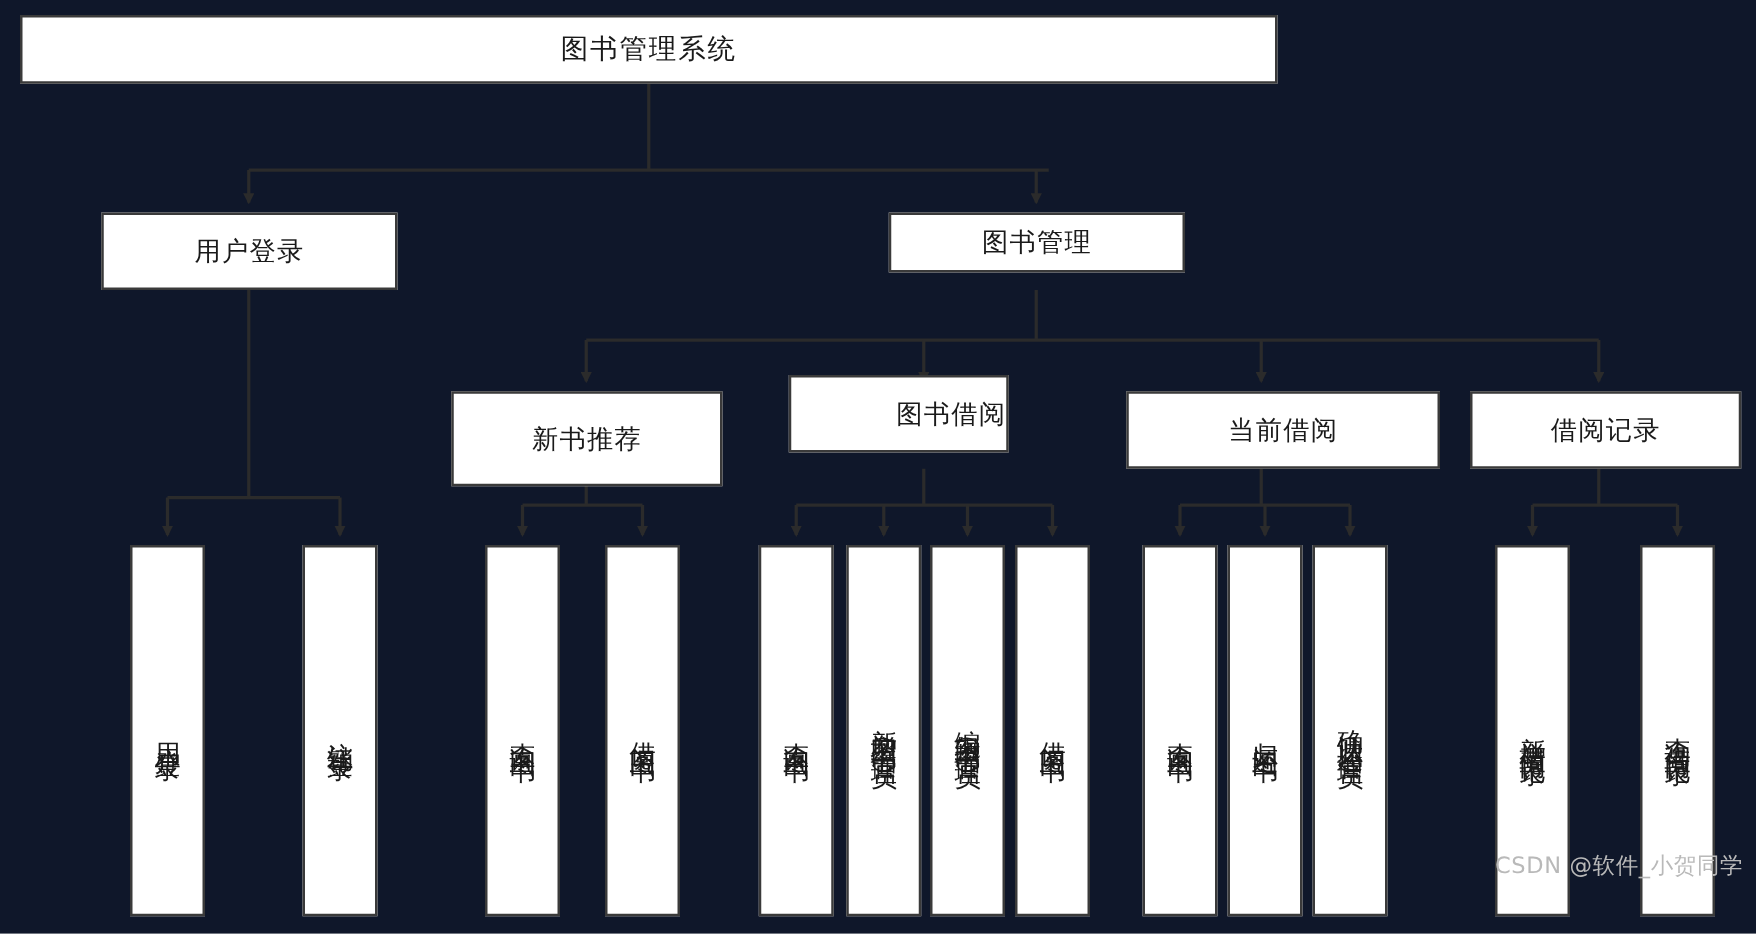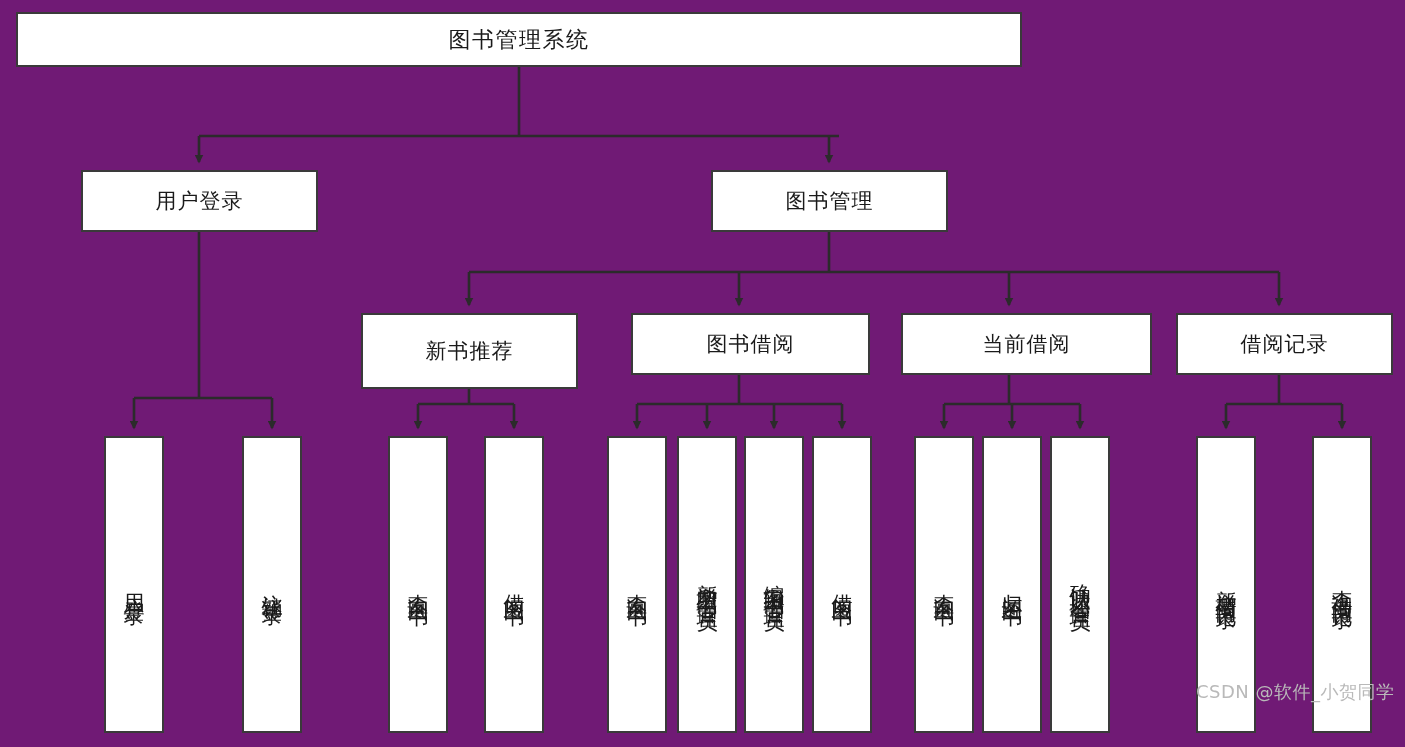--- a/index.html
+++ b/index.html
@@ -8,21 +8,21 @@
     padding: 0;
     background: #ffffff;
   }
   body {
     font-family: "DejaVu Sans", "Liberation Sans", sans-serif;
   }
   #canvas {
     position: relative;
     width: 1405px;
     height: 747px;
-    background: #701a75;
+    background: #0f172a;
     overflow: hidden;
   }
   svg.connectors {
     position: absolute;
     left: 0;
     top: 0;
     width: 1405px;
     height: 747px;
     pointer-events: none;
   }
@@ -128,28 +128,28 @@
     </g>
   </svg>
 
   <div class="node horiz root" style="left:16px; top:12px; width:1006px; height:55px;">
     <span class="label">图书管理系统</span>
   </div>
 
   <div class="node horiz" style="left:81px; top:170px; width:237px; height:62px;">
     <span class="label">用户登录</span>
   </div>
-  <div class="node horiz" style="left:711px; top:170px; width:237px; height:62px;">
+  <div class="node horiz" style="left:711px; top:170px; width:237px; height:48px;">
     <span class="label">图书管理</span>
   </div>
 
   <div class="node horiz" style="left:361px; top:313px; width:217px; height:76px;">
     <span class="label">新书推荐</span>
   </div>
-  <div class="node horiz" style="left:631px; top:313px; width:239px; height:62px;">
+  <div class="node horiz" style="left:631px; top:300px; width:176px; height:62px;justify-content:flex-end;">
     <span class="label">图书借阅</span>
   </div>
   <div class="node horiz" style="left:901px; top:313px; width:251px; height:62px;">
     <span class="label">当前借阅</span>
   </div>
   <div class="node horiz" style="left:1176px; top:313px; width:217px; height:62px;">
     <span class="label">借阅记录</span>
   </div>
 
   <div class="node vert" style="left:104px; top:436px; width:60px; height:297px;">

